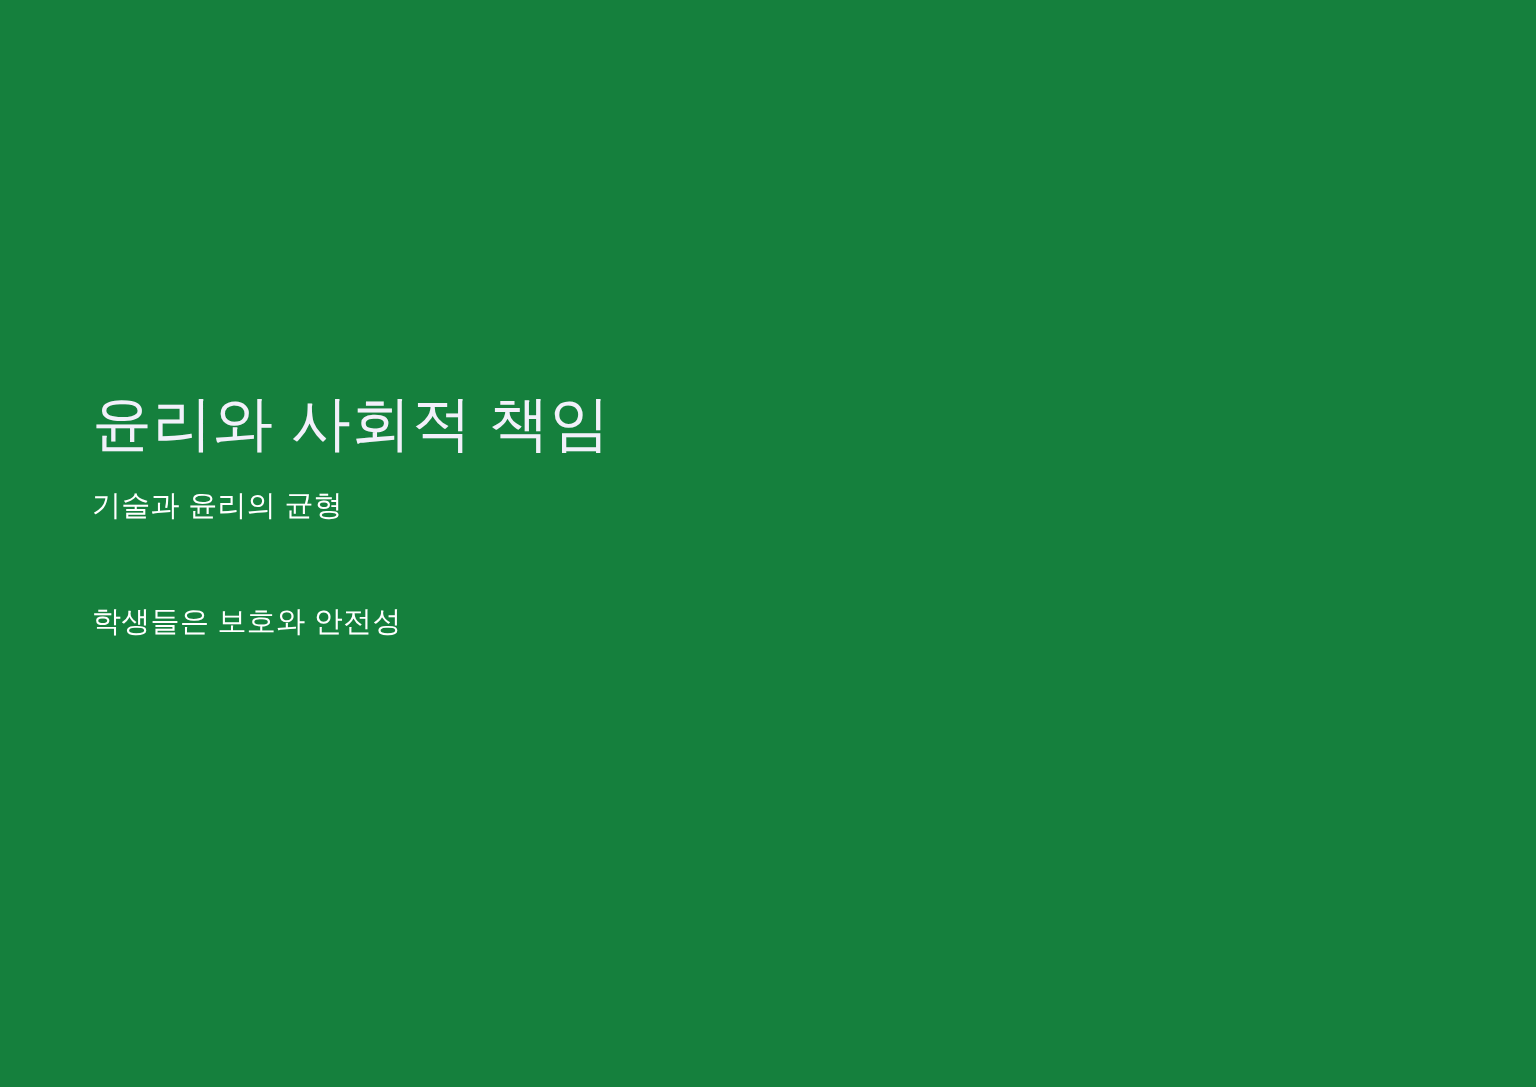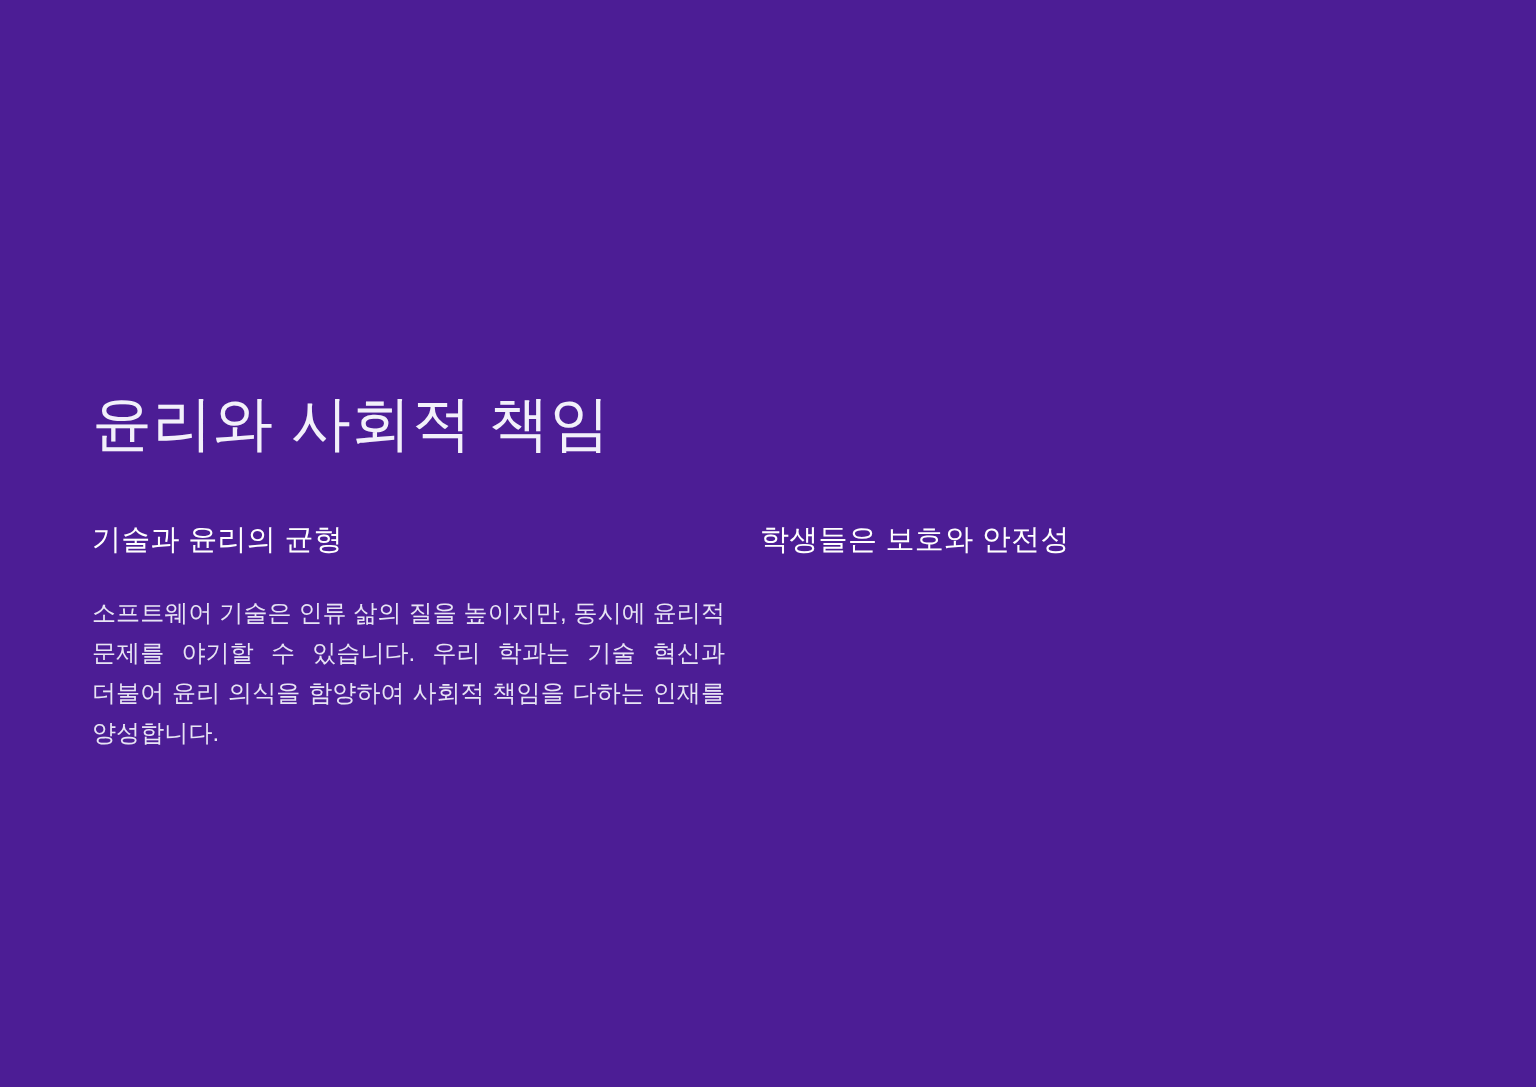--- a/index.html
+++ b/index.html
@@ -10,44 +10,43 @@
     width: 1536px;
     height: 1087px;
     overflow: hidden;
     font-family: "Liberation Sans", "DejaVu Sans", sans-serif;
     background: #120e34;
   }
   .slide {
     position: relative;
     width: 1536px;
     height: 1087px;
-    background: #4c1d95;
+    background: #15803d;
     box-sizing: border-box;
   }
   .slide-title {
     position: absolute;
     left: 92px;
     top: 350px;
     font-size: 60px;
     line-height: 1.12;
     font-weight: 300;
     letter-spacing: 0.5px;
     color: #f2f0fa;
     white-space: nowrap;
   }
   .columns {
     position: absolute;
     left: 92px;
     top: 487px;
     width: 1352px;
     display: flex;
-    flex-direction: row;
+    flex-direction: column;
     justify-content: flex-start;
-    gap: 35px;
-    margin-top: 34px;
+    gap: 44px;
   }
   .column {
     width: 633px;
     box-sizing: border-box;
   }
   .column-heading {
     font-size: 29px;
     line-height: 1.3;
     font-weight: 400;
     letter-spacing: 0.3px;
@@ -71,21 +70,20 @@
 <body>
 
 <div class="slide">
 
   <h1 class="slide-title">윤리와 사회적 책임</h1>
 
   <div class="columns">
 
     <div class="column">
       <h2 class="column-heading">기술과 윤리의 균형</h2>
-      <p class="column-body">소프트웨어 기술은 인류 삶의 질을 높이지만, 동시에 윤리적 문제를 야기할 수 있습니다. 우리 학과는 기술 혁신과 더불어 윤리 의식을 함양하여 사회적 책임을 다하는 인재를 양성합니다.</p>
     </div>
 
     <div class="column">
       <h2 class="column-heading">학생들은 보호와 안전성</h2>
     </div>
 
   </div>
 
 </div>
 

